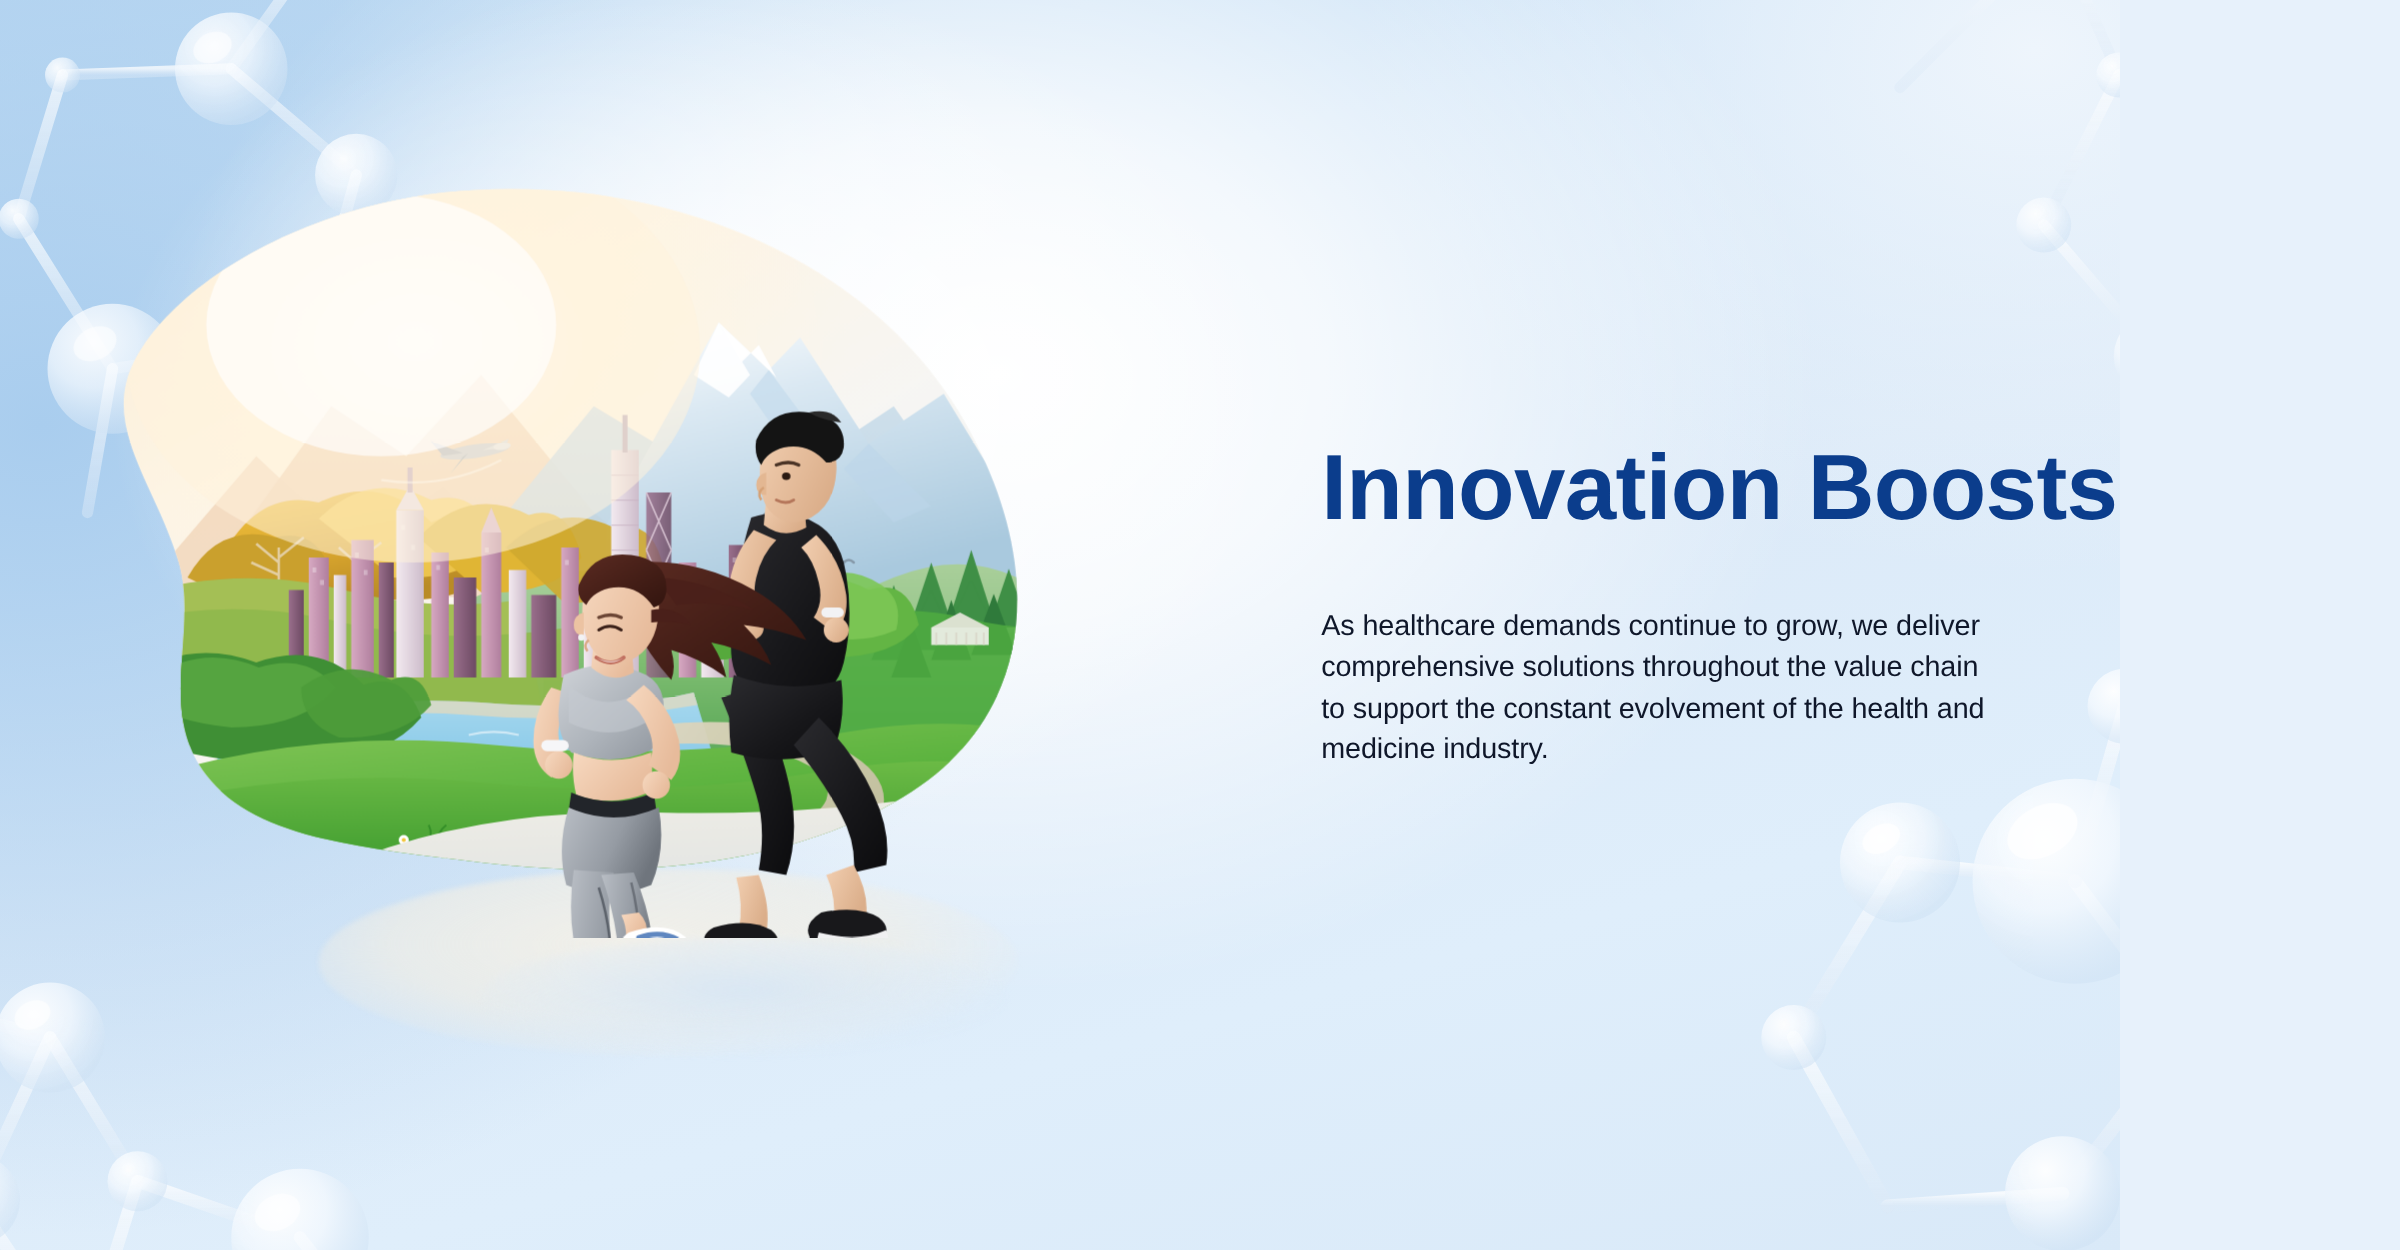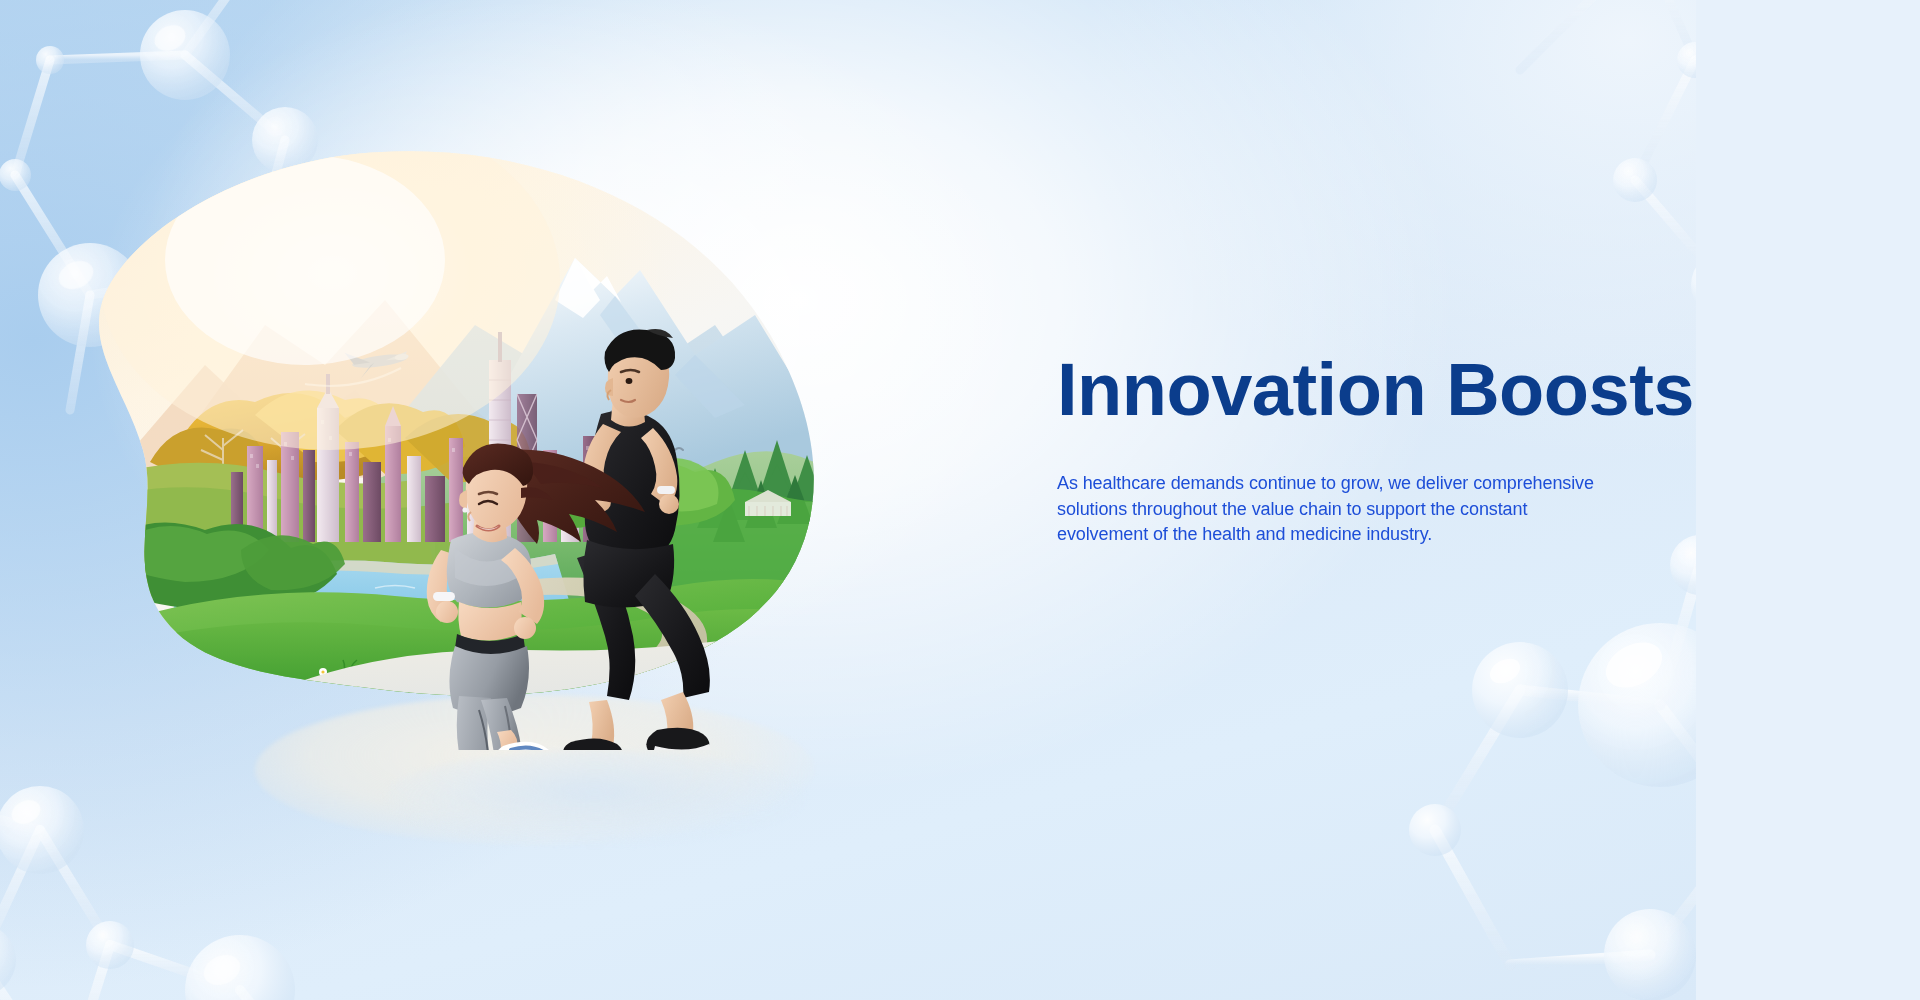--- a/index.html
+++ b/index.html
@@ -77,24 +77,24 @@
   }
   .headline {
     font-size:74px;
     font-weight:bold;
     line-height:1.03;
     letter-spacing:-0.5px;
   }
   .headline .l1 { display:block; color:#0b3d8c; }
   .headline .l2 { display:block; color:#1496e4; }
   .subcopy {
-    margin-top:43px;
-    font-size:18px;
+    margin-top:56px;
+    font-size:23px;
     line-height:1.42;
-    color:#1d4ed8;
+    color:#0f172a;
     max-width:545px;
     letter-spacing:-0.1px;
   }
 </style>
 </head>
 <body>
 
 <div class="hero">
 
   <div class="bg-base"></div>

